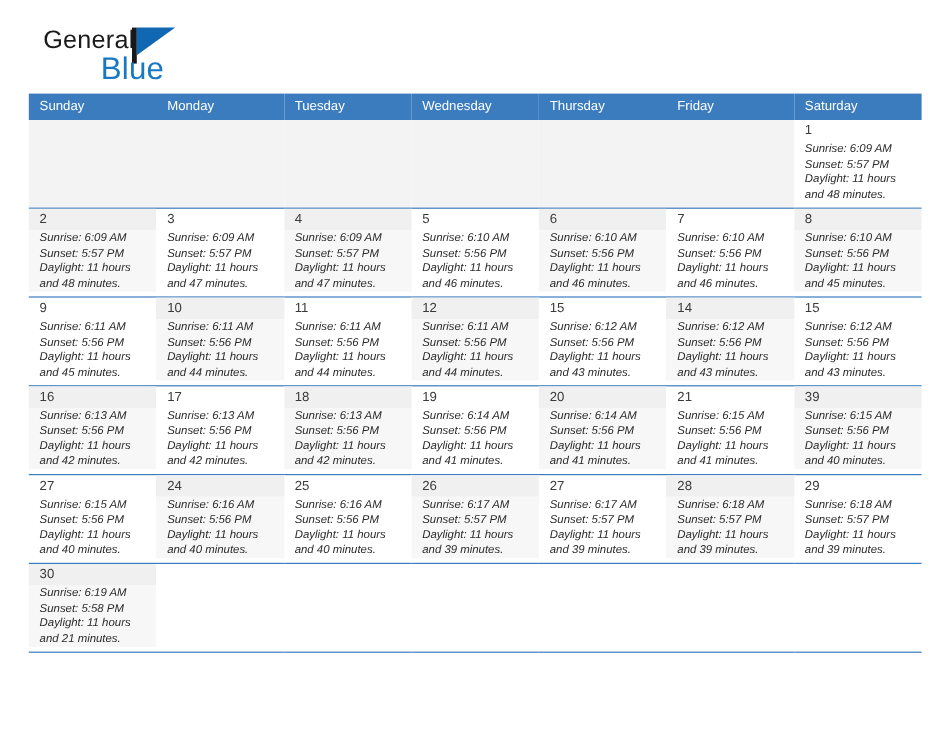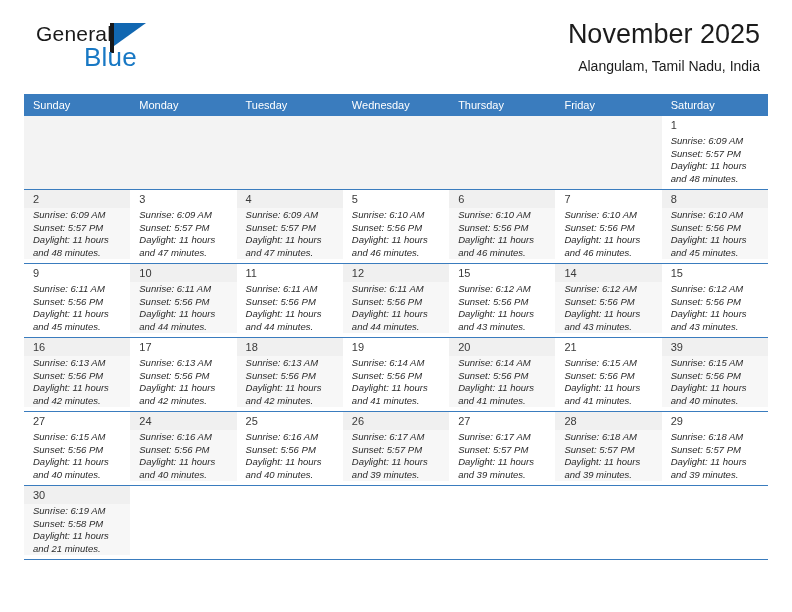--- a/index.html
+++ b/index.html
@@ -96,21 +96,21 @@
     line-height: 20px;
     margin-top: 6px;
     white-space: nowrap;
   }
 
   
   .calendar {
     width: 744px;
     border-collapse: collapse;
     table-layout: fixed;
-    margin-top: 20px;
+    margin-top: 4px;
   }
   .calendar th {
     background: #3a7cbe;
     color: #ffffff;
     font-size: 11px;
     font-weight: normal;
     text-align: left;
     padding: 5px 0 5px 9px;
     height: 19px;
     box-sizing: border-box;
@@ -172,24 +172,20 @@
 
     <div class="logo">
       <span class="logo-general">General</span>
       <span class="logo-flag">
         <span class="pole"></span>
         <span class="tri"></span>
       </span>
       <span class="logo-blue">Blue</span>
     </div>
 
-    <div class="titles">
-      <div class="cal-title">November 2025</div>
-      <div class="cal-subtitle">Alangulam, Tamil Nadu, India</div>
-    </div>
 
   </div>
 
   <table class="calendar">
     <thead>
       <tr>
         <th>Sunday</th>
         <th>Monday</th>
         <th>Tuesday</th>
         <th>Wednesday</th>

